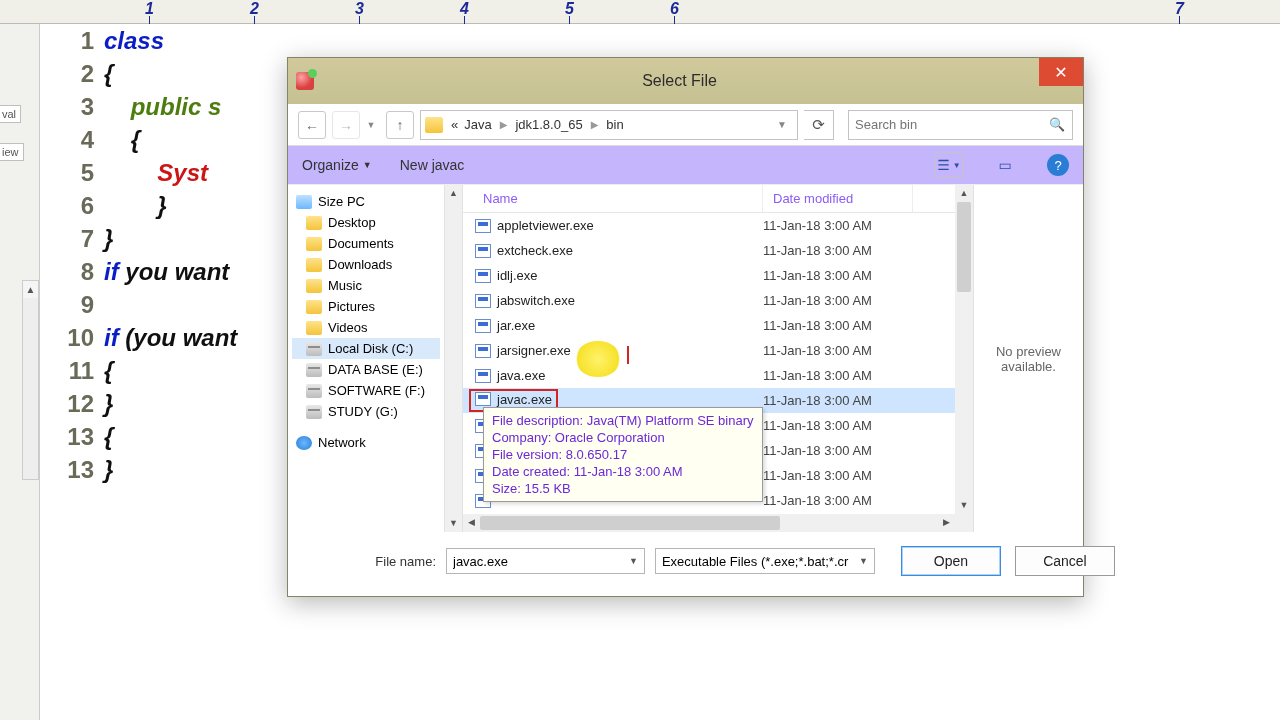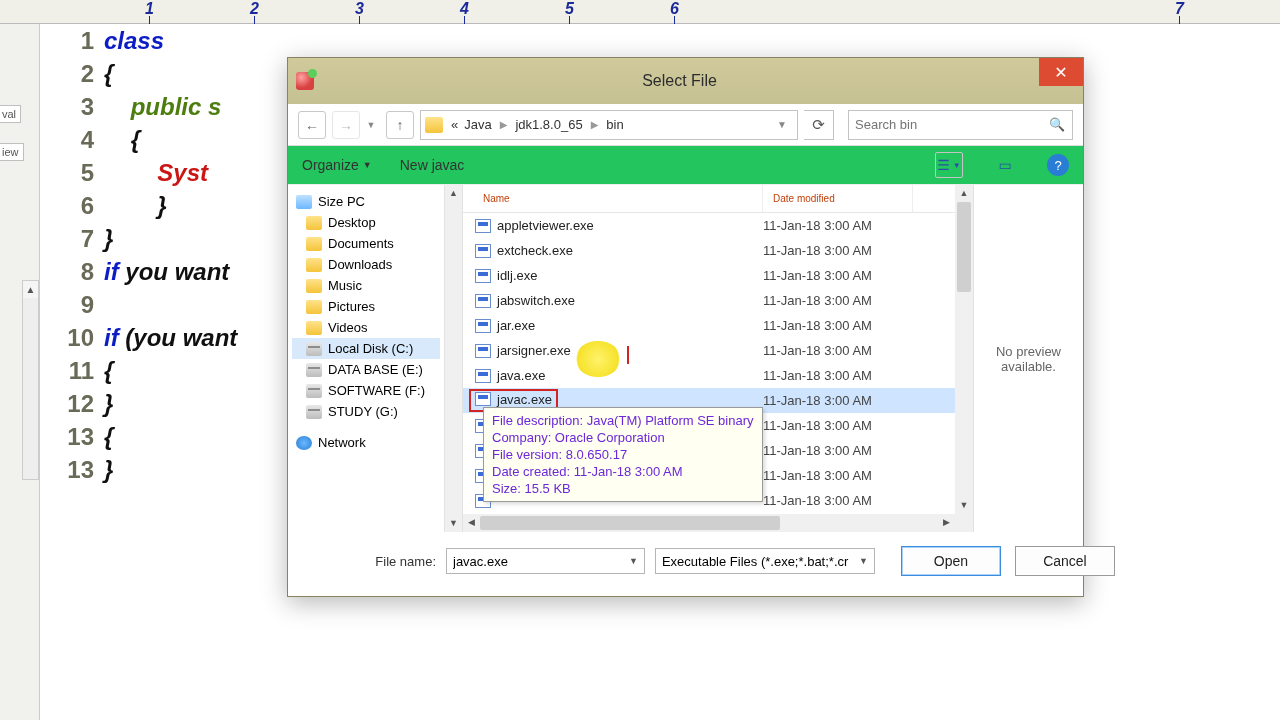--- a/index.html
+++ b/index.html
@@ -41,21 +41,21 @@
 .crumb-box { flex: 1; height: 30px; border: 1px solid #c3c3c3; display: flex; align-items: center; font-size: 13px; color: #333; padding: 0 4px; gap: 2px; background:#fff; }
 .crumb-box .foldericon { width:18px; height:16px; background: linear-gradient(#ffe38a,#f4c43a); border-radius:2px; margin-right:4px; }
 .crumb-box .sep { color: #999; font-size:10px; padding:0 4px; }
 .crumb-box .seg { padding: 2px 2px; cursor: pointer; }
 .crumb-box .dd { margin-left:auto; color:#888; font-size:10px; padding:0 6px; cursor:pointer; }
 .refresh { width: 30px; height: 30px; border: 1px solid #c3c3c3; border-left:none; display:flex; align-items:center; justify-content:center; color:#555; font-size:15px; cursor:pointer; }
 .searchbox { width: 225px; height: 30px; border: 1px solid #c3c3c3; margin-left: 8px; display:flex; align-items:center; padding:0 6px; color:#888; font-size:13px; background:#fff; }
 .searchbox input { border:none; outline:none; flex:1; font-size:13px; color:#333; }
 .searchbox .sicon { color:#888; }
 
-.toolbar { height: 38px; display:flex; align-items:center; padding: 0 14px; gap: 28px; background:#22c55e; }
+.toolbar { height: 38px; display:flex; align-items:center; padding: 0 14px; gap: 28px; background:#c4b5fd; }
 .toolbar .tbtn { font-size: 14px; color: #333; cursor:pointer; display:flex; align-items:center; gap:4px; }
 .toolbar .spacer { flex:1; }
 .toolbar .iconbtn { width:28px; height:26px; border:1px solid transparent; display:flex; align-items:center; justify-content:center; color:#2a4fa8; font-size:14px; cursor:pointer; border-radius:2px; }
 .toolbar .iconbtn.view { border:1px solid #c4c4c4; }
 .toolbar .iconbtn.view .dd { font-size:8px; margin-left:3px; }
 .toolbar .iconbtn.help { background:#2a7dd4; color:#fff; border-radius:50%; width:22px; height:22px; font-size:13px; }
 
 .body { display:flex; height: 348px; border-top:1px solid #eee; position:relative; }
 .tree { width: 157px; border-right: 1px solid #e2e2e2; padding: 6px 4px; font-size: 13px; overflow:hidden; }
 .tree .node { display:flex; align-items:center; gap:6px; padding:3px 2px 3px 14px; cursor:pointer; white-space:nowrap; }
@@ -67,21 +67,21 @@
 .tree .ticon.disk { background: linear-gradient(#e8e8e8,#bcbcbc); border-radius:2px; position:relative; }
 .tree .ticon.disk::after { content:""; position:absolute; left:2px; top:4px; width:12px; height:2px; background:#8d8d8d; }
 .tree .ticon.net { background: radial-gradient(circle,#69b9ff,#2a7dd4); border-radius:50%; }
 .tree .gap { height:10px; }
 
 .mid-scroll { width:18px; background:#f0f0f0; border-right:1px solid #e2e2e2; position:relative; }
 .mid-scroll .ar { height:17px; text-align:center; font-size:9px; color:#555; line-height:17px; }
 .mid-scroll .ar.dn { position:absolute; bottom:0; left:0; right:0; }
 
 .filewrap { flex:1; display:flex; flex-direction:column; position:relative; }
-.cols { height:28px; display:flex; align-items:center; font-size:10px; color:#c2410c; border-bottom:1px solid #e6e6e6; }
+.cols { height:28px; display:flex; align-items:center; font-size:13px; color:#8b5cf6; border-bottom:1px solid #e6e6e6; }
 .cols .ch { padding: 0 10px; border-right:1px solid #eee; height:100%; display:flex; align-items:center; cursor:pointer; }
 .cols .ch.name { flex:0 0 300px; padding-left:20px; }
 .cols .ch.date { flex:0 0 150px; }
 .filelist { flex:1; overflow:hidden; position:relative; }
 .frow { display:flex; align-items:center; height:25px; font-size:13px; color:#222; cursor:pointer; }
 .frow .fname { flex:0 0 300px; display:flex; align-items:center; gap:6px; padding-left:12px; }
 .frow .fdate { flex:0 0 150px; color:#444; }
 .frow .exeicon { width:16px; height:14px; background:#fff; border:1px solid #6a8dcf; position:relative; flex:none; }
 .frow .exeicon::after { content:""; position:absolute; left:2px; top:2px; width:10px; height:4px; background:#3b6dd6; }
 .frow.sel { background:#cfe5ff; }

